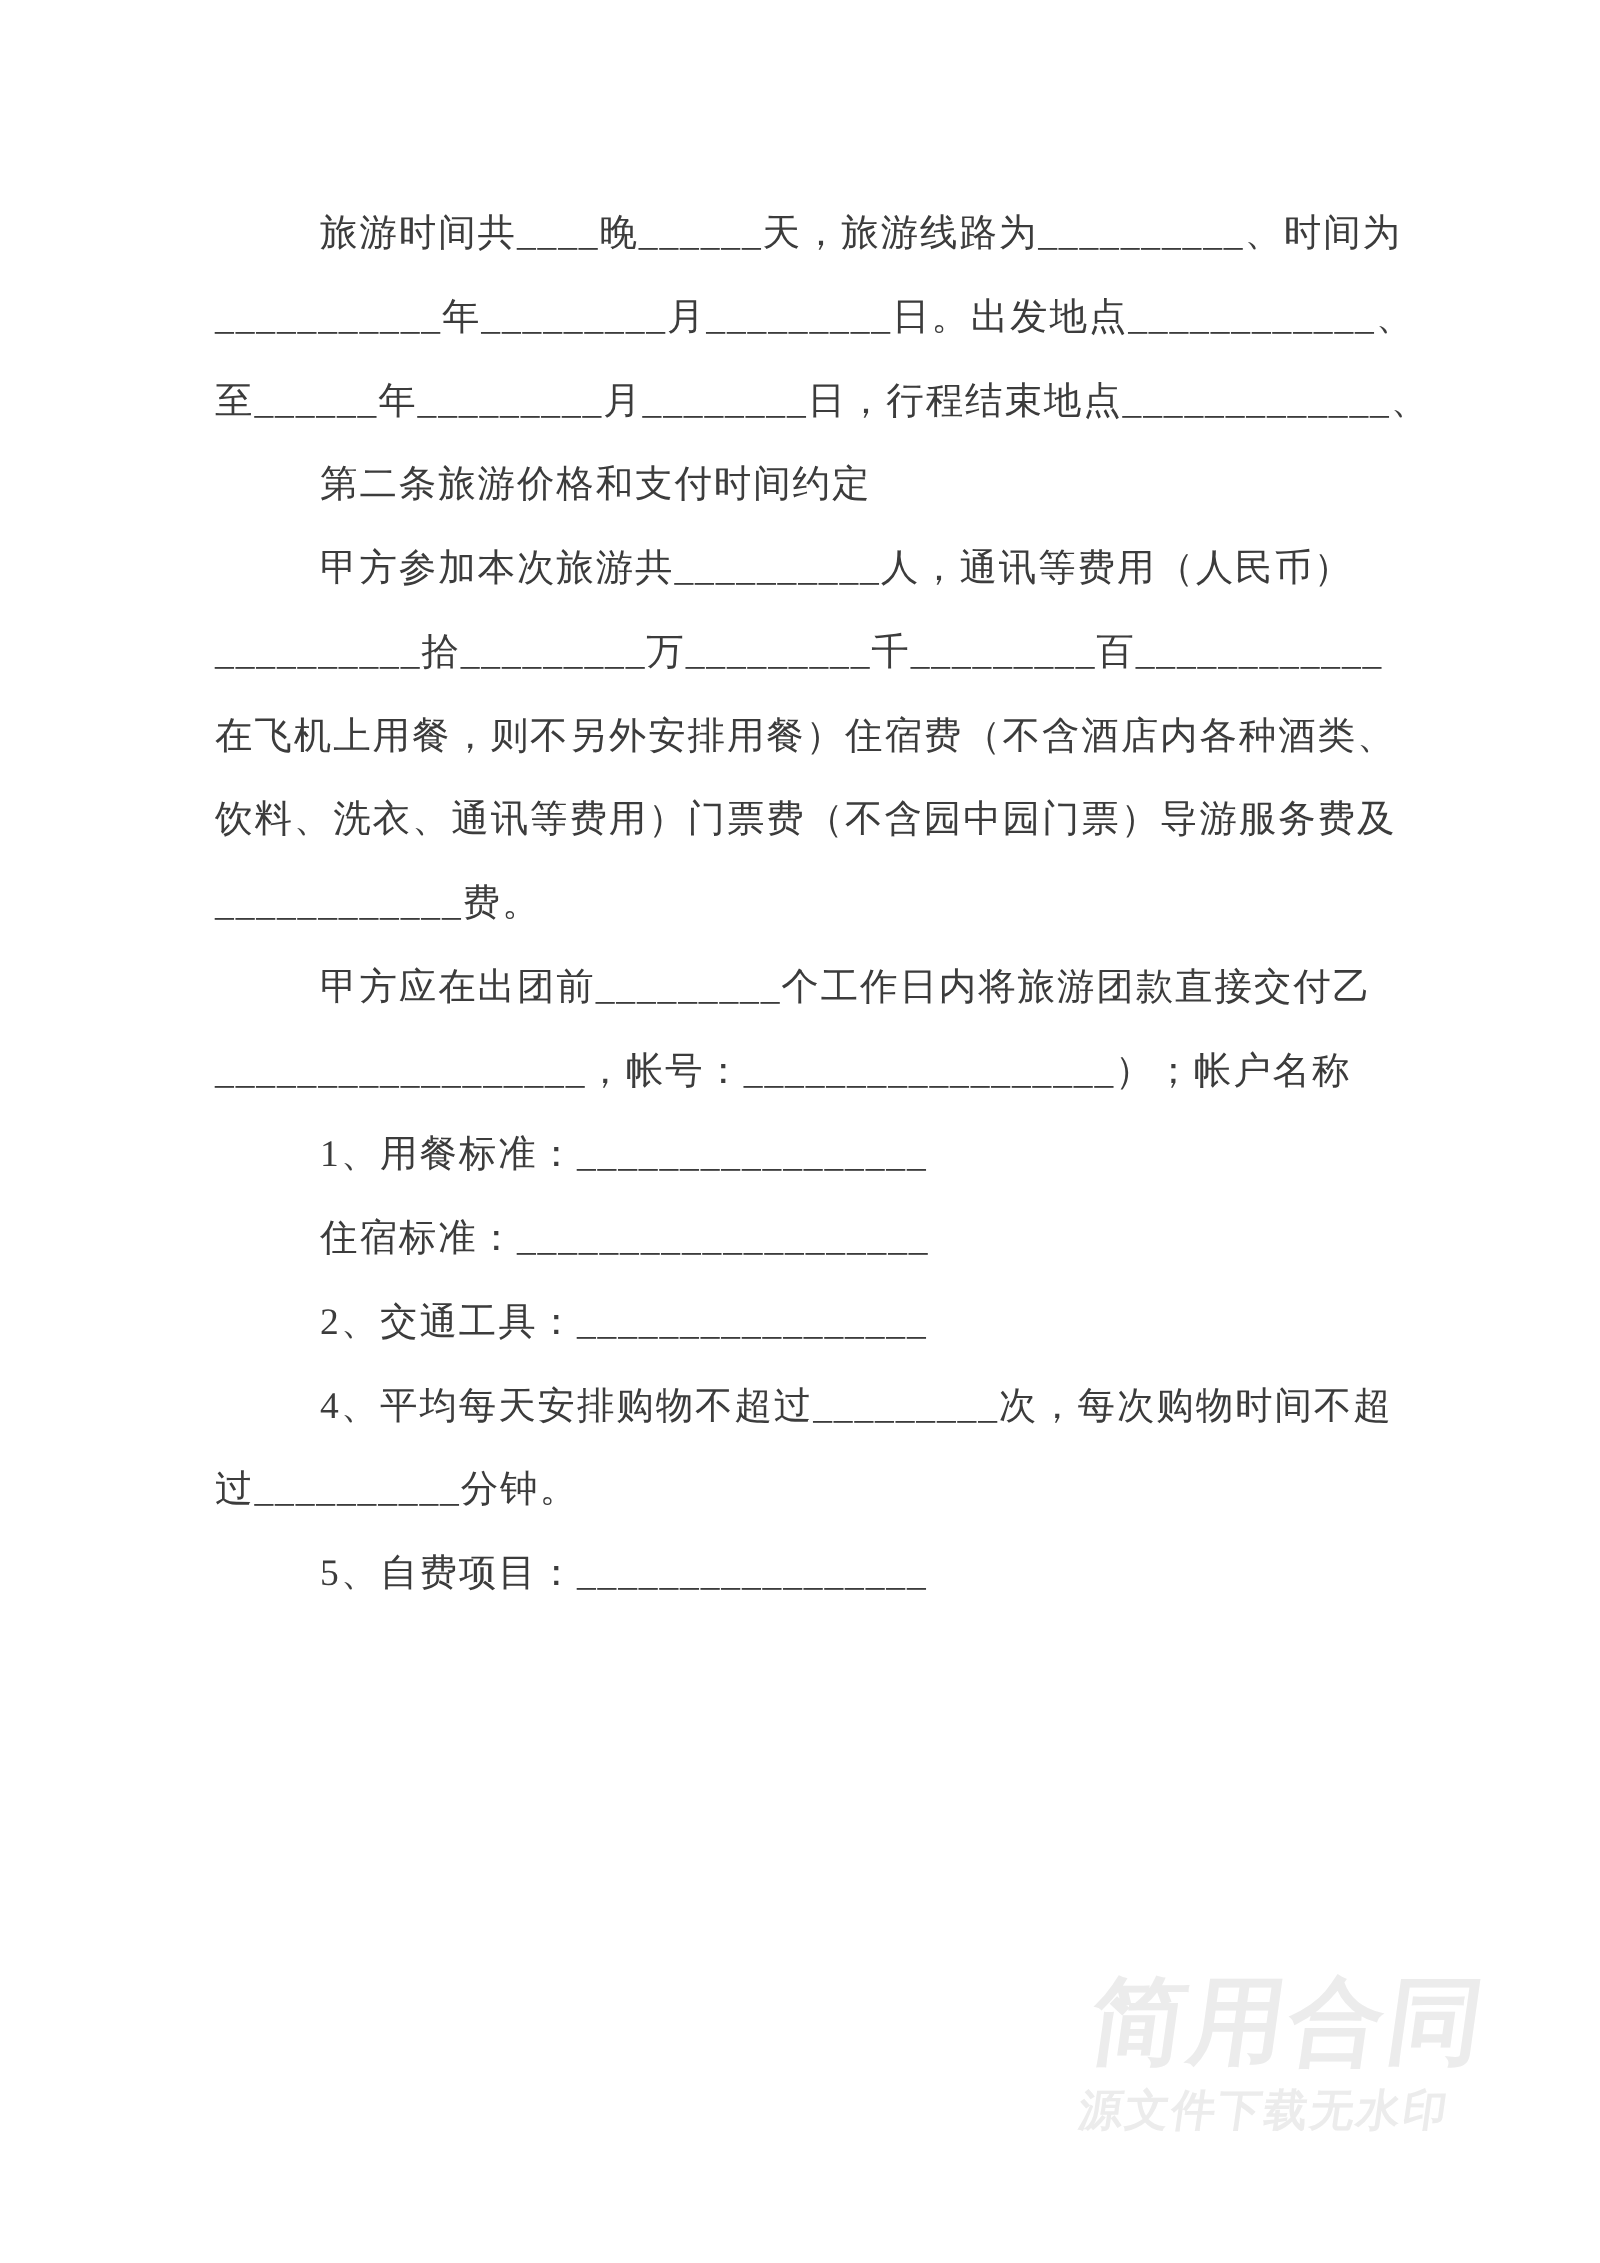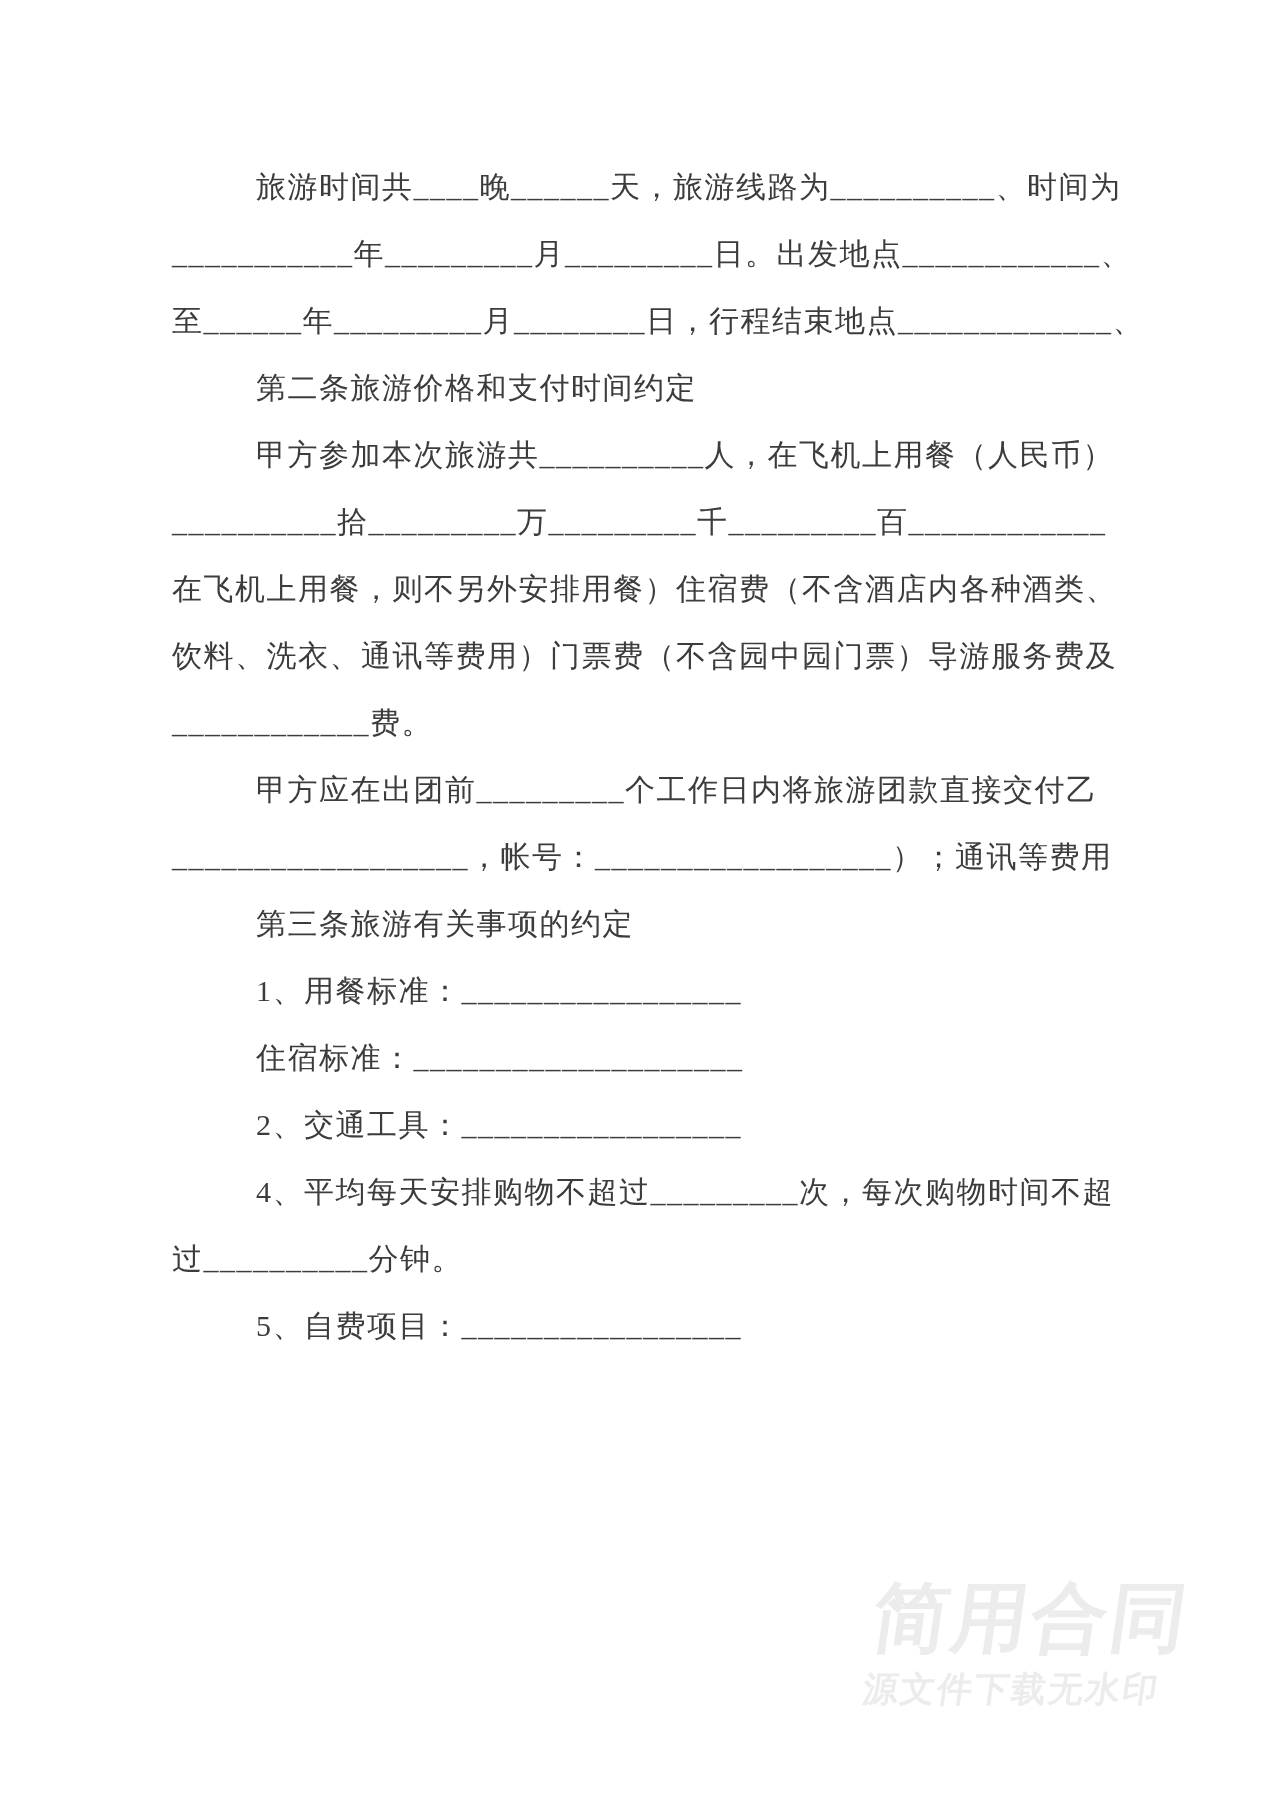--- a/index.html
+++ b/index.html
@@ -75,28 +75,27 @@
   <div class="watermark">
     <div class="wm-title">简用合同</div>
     <div class="wm-sub">源文件下载无水印</div>
   </div>
 
   <div class="doc">
     <p class="line indent">旅游时间共____晚______天，旅游线路为__________、时间为</p>
     <p class="line">___________年_________月_________日。出发地点____________、</p>
     <p class="line">至______年_________月________日，行程结束地点_____________、</p>
     <p class="line indent">第二条旅游价格和支付时间约定</p>
-    <p class="line indent">甲方参加本次旅游共__________人，在飞机上用餐（人民币）</p>
+    <p class="line indent">甲方参加本次旅游共__________人，通讯等费用（人民币）</p>
     <p class="line">__________拾_________万_________千_________百____________</p>
     <p class="line">在飞机上用餐，则不另外安排用餐）住宿费（不含酒店内各种酒类、</p>
     <p class="line">饮料、洗衣、通讯等费用）门票费（不含园中园门票）导游服务费及</p>
     <p class="line">____________费。</p>
     <p class="line indent">甲方应在出团前_________个工作日内将旅游团款直接交付乙</p>
-    <p class="line">__________________，帐号：__________________）；通讯等费用</p>
-    <p class="line indent">第三条旅游有关事项的约定</p>
+    <p class="line">__________________，帐号：__________________）；帐户名称</p>
     <p class="line indent">1、用餐标准：_________________</p>
     <p class="line indent">住宿标准：____________________</p>
     <p class="line indent">2、交通工具：_________________</p>
     <p class="line indent">4、平均每天安排购物不超过_________次，每次购物时间不超</p>
     <p class="line">过__________分钟。</p>
     <p class="line indent">5、自费项目：_________________</p>
   </div>
 
 </div>
 

